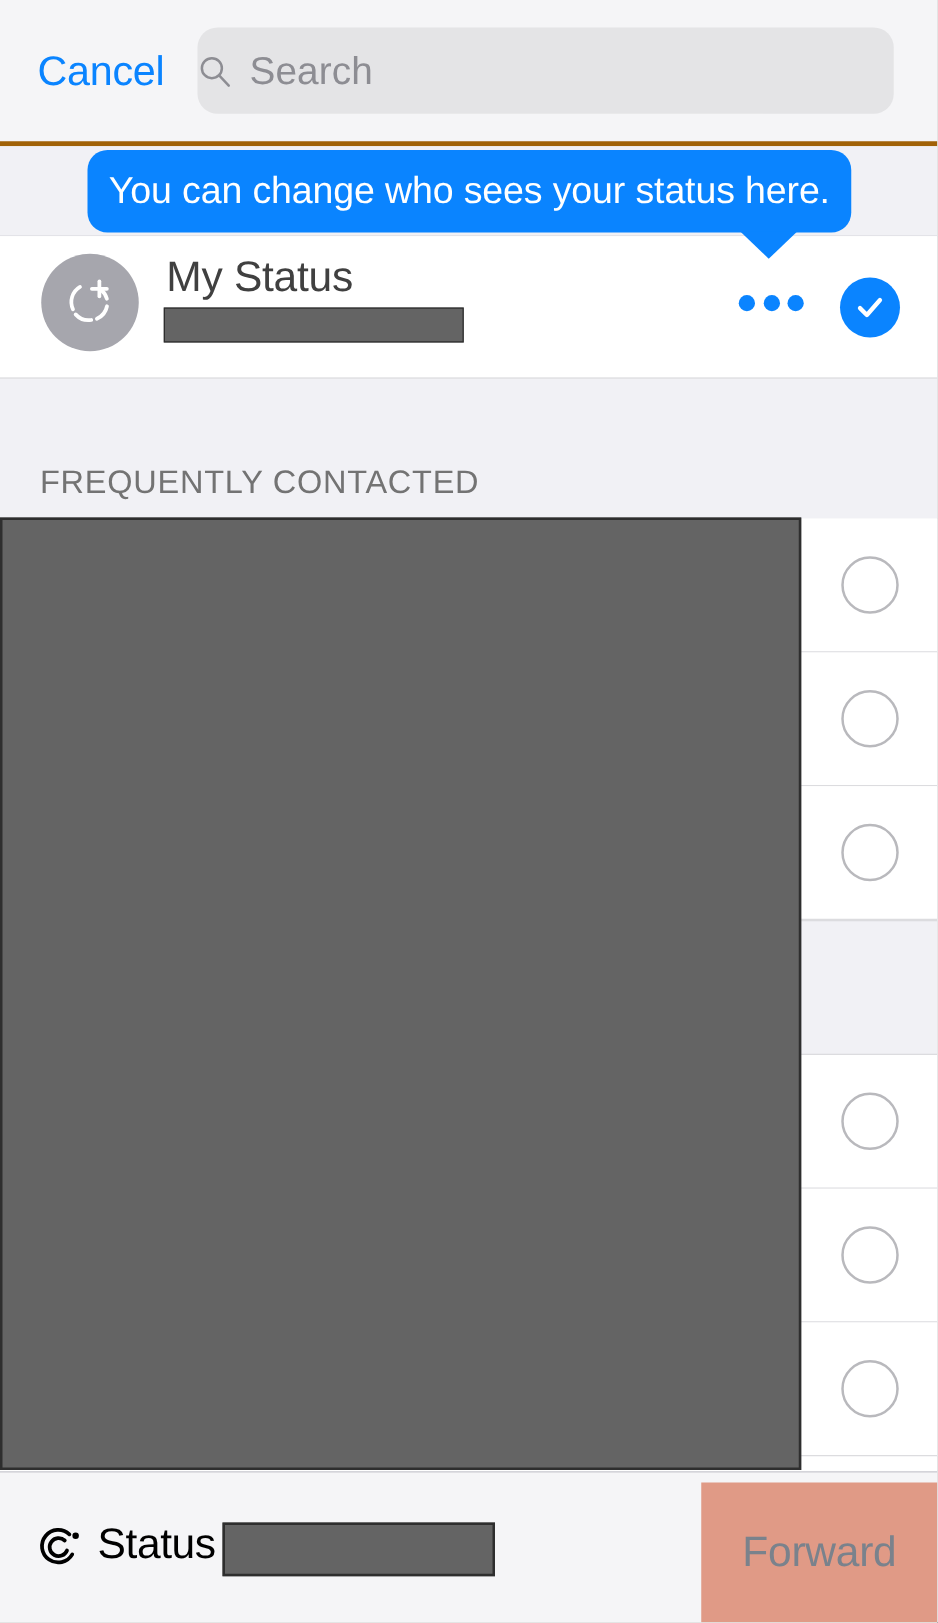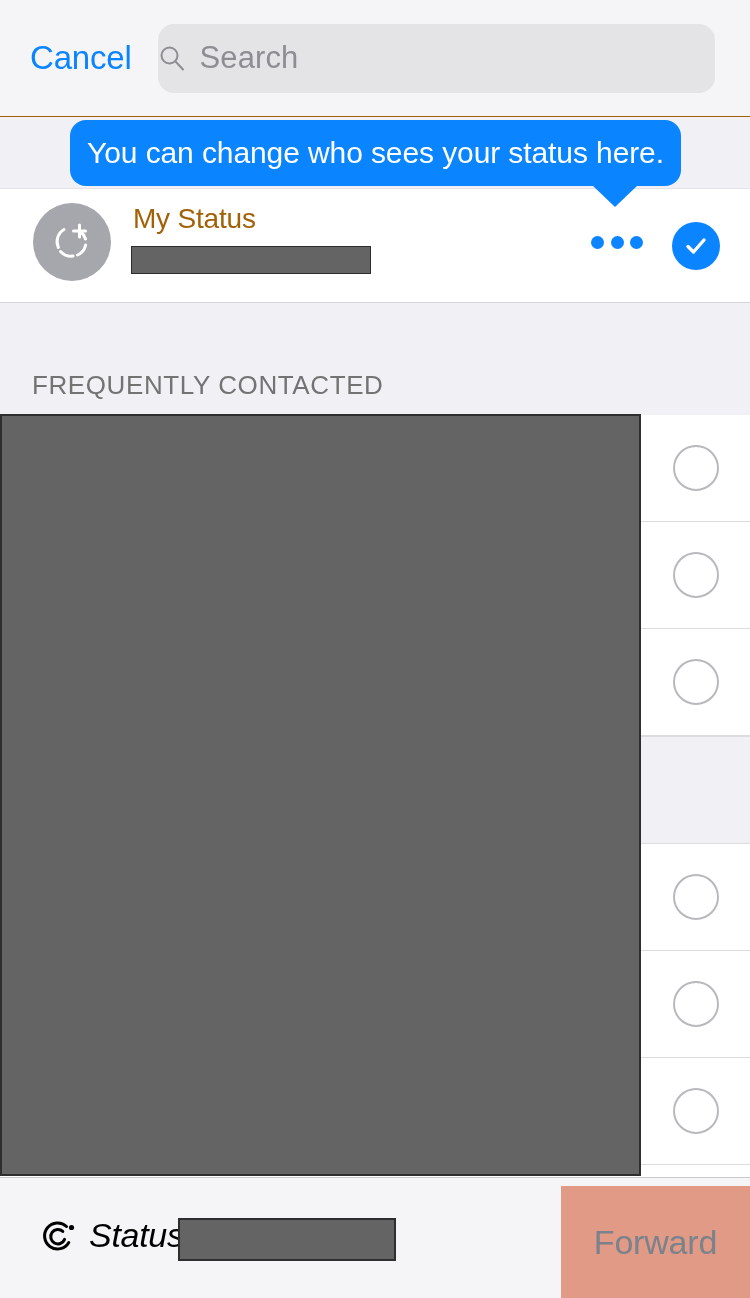--- a/index.html
+++ b/index.html
@@ -18,21 +18,21 @@
     overflow: hidden;
     background: #ffffff;
   }
 
   
   .header {
     position: absolute;
     left: 0; top: 0;
     width: 750px; height: 117px;
     background: #f5f5f7;
-    border-bottom: 1px solid #a16207;
+    border-bottom: 4px solid #a16207;
     box-sizing: border-box;
     display: flex;
     align-items: center;
   }
   .cancel-btn {
     margin-left: 30px;
     color: #0a84ff;
     font-size: 33px;
     letter-spacing: -0.2px;
     white-space: nowrap;
@@ -124,22 +124,22 @@
     border-radius: 50%;
     background: #a6a6ad;
     display: flex;
     align-items: center;
     justify-content: center;
   }
   .avatar svg { display:block; }
   .status-title {
     position: absolute;
     left: 133px; top: 14px;
-    font-size: 28px;
-    color: #a16207;
+    font-size: 34px;
+    color: #404040;
     letter-spacing: -0.2px;
   }
   .redact-status-sub {
     position: absolute;
     left: 131px; top: 57px;
     width: 240px; height: 28px;
     background: #646464;
     border: 1px solid #2e2e2e;
     box-sizing: border-box;
   }
@@ -237,25 +237,24 @@
   .bottom-bar {
     position: absolute;
     left: 0; top: 1177px;
     width: 750px; height: 121px;
     background: #f5f5f7;
     border-top: 1px solid #c9c9cf;
     box-sizing: border-box;
   }
   .status-tab {
     position: absolute;
-    left: 41px; top: 38px;
-    display: flex;
-    align-items: center;
-    cursor: pointer;
-    font-style: italic;
+    left: 30px; top: 38px;
+    display: flex;
+    align-items: flex-end;
+    cursor: pointer;
   }
   .status-tab svg { display:block; }
   .status-tab-label {
     margin-left: 12px;
     font-size: 34px;
     color: #000000;
     letter-spacing: -0.3px;
   }
   .redact-bottom {
     position: absolute;

